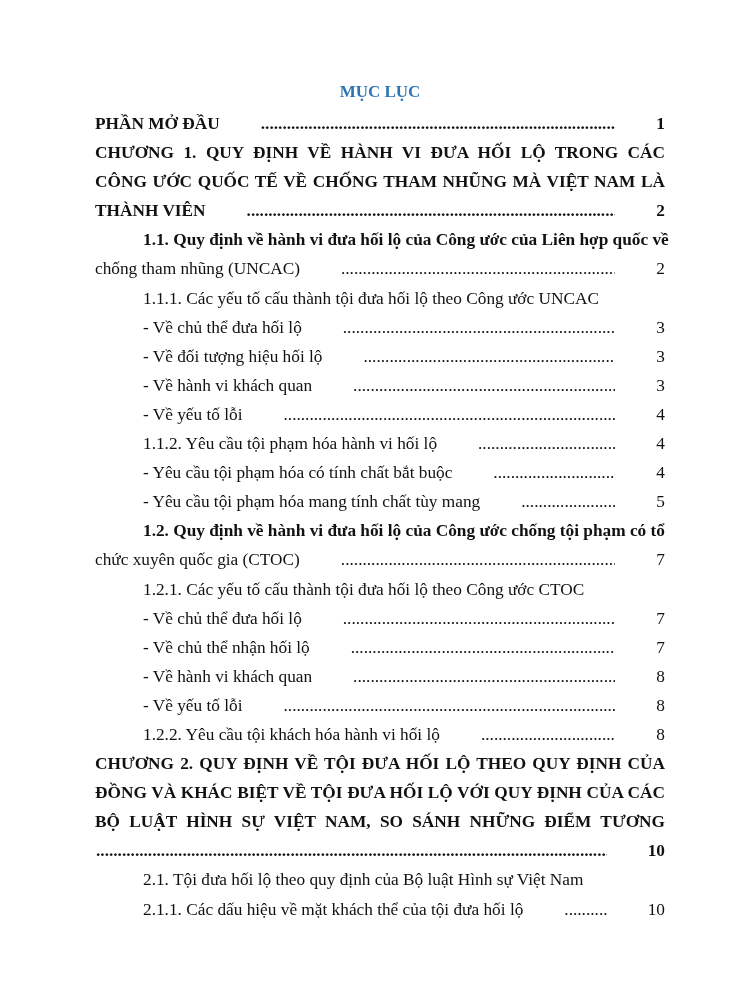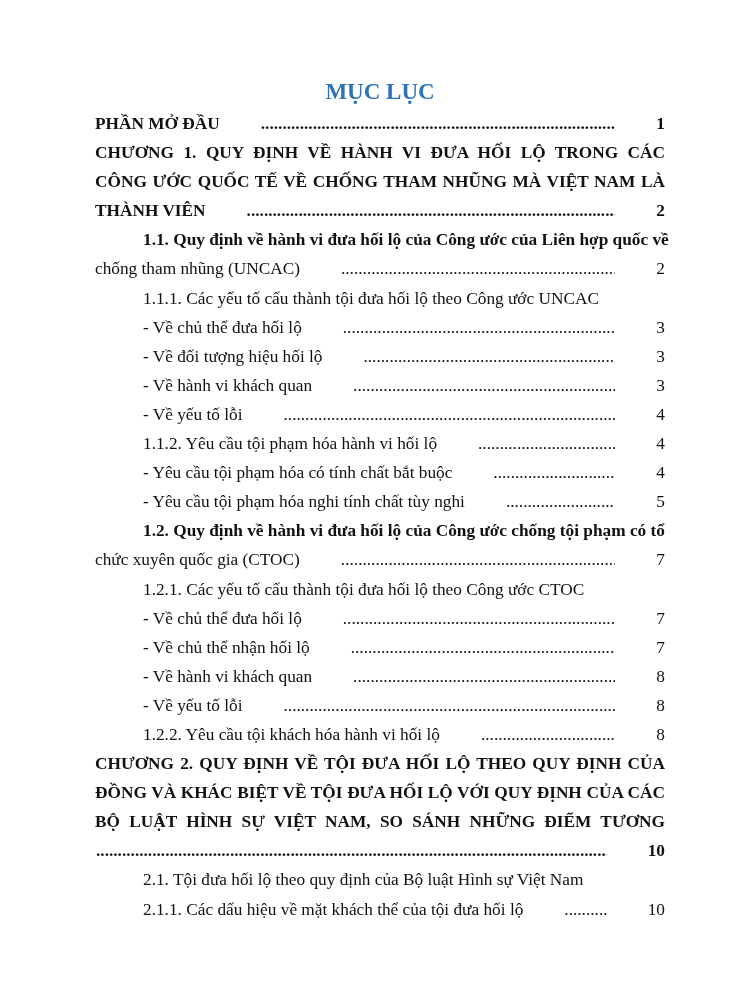--- a/index.html
+++ b/index.html
@@ -17,21 +17,21 @@
     }
     .page {
       position: absolute;
       left: 95px;
       top: 78px;
       width: 570px;
     }
     .toc-title {
       text-align: center;
       font-weight: bold;
-      font-size: 23px;
+      font-size: 17px;
       color: #2e74b5;
       height: 31px;
       line-height: 28px;
       margin-bottom: 0px;
     }
     .toc-entry {
       font-size: 17.3px;
       line-height: 29.1px;
     }
     .toc-entry.bold {
@@ -163,21 +163,21 @@
   <div class="toc-entry indent">
     <div class="row">
       <span class="txt">- Yêu cầu tội phạm hóa có tính chất bắt buộc</span>
       <span class="leader"></span>
       <span class="pg">4</span>
     </div>
   </div>
 
   <div class="toc-entry indent">
     <div class="row">
-      <span class="txt">- Yêu cầu tội phạm hóa nghi tính chất tùy nghi</span>
+      <span class="txt">- Yêu cầu tội phạm hóa mang tính chất tùy mang</span>
       <span class="leader"></span>
       <span class="pg">5</span>
     </div>
   </div>
 
   <div class="toc-entry">
     <span class="wrap-line indent-first">1.2. Quy định về hành vi đưa hối lộ của Công ước chống tội phạm có tổ</span>
     <div class="row">
       <span class="txt">chức xuyên quốc gia (CTOC)</span>
       <span class="leader"></span>

